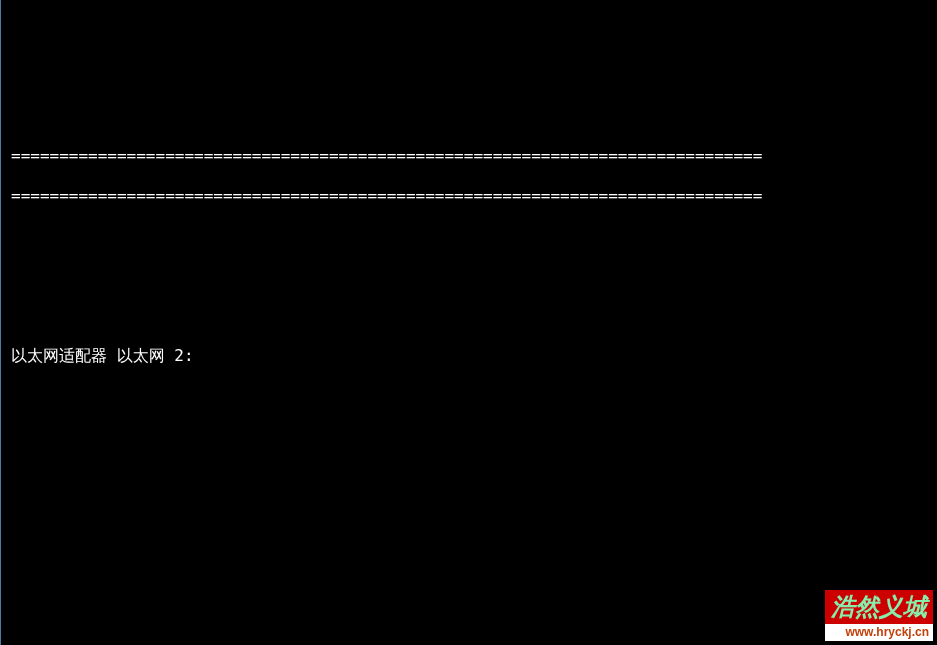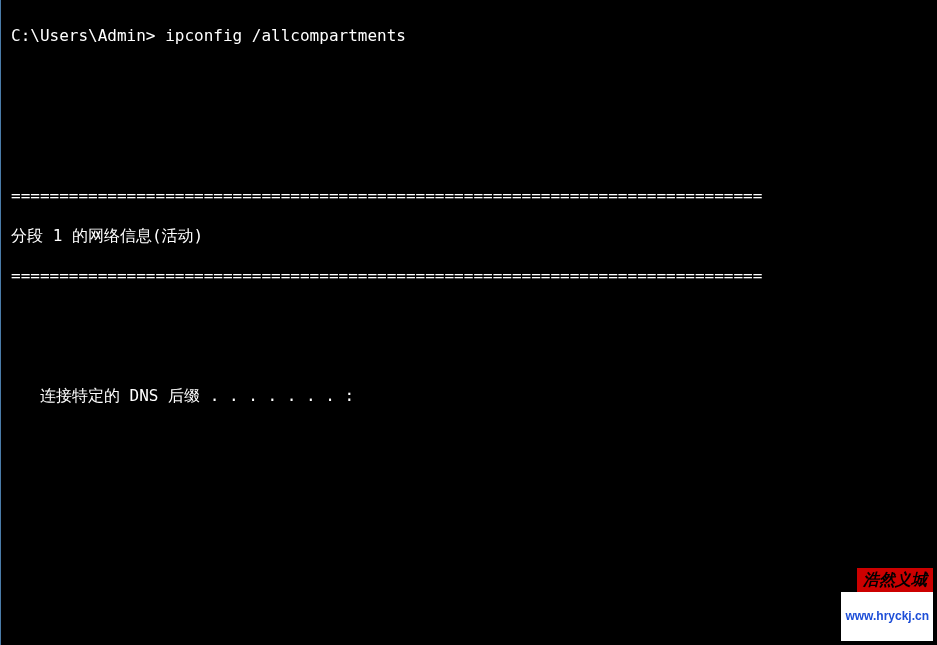--- a/index.html
+++ b/index.html
@@ -22,51 +22,49 @@
   .line { display: block; min-height: 1.25em; }
   .watermark {
     position: absolute;
     right: 4px;
     bottom: 4px;
     text-align: right;
     font-family: sans-serif;
   }
   .watermark .wm-top {
     background: #c00;
-    color: #000000;
+    color: #86efac;
     font-weight: bold;
     padding: 2px 6px;
-    font-size: 16px;
+    font-size: 24px;
     display: inline-block;
     font-style: italic;
   }
   .watermark .wm-bottom {
-    color: #1d4ed8;
+    color: #c2410c;
     font-size: 12px;
     font-weight: bold;
     background: #fff;
-    padding: 17px 4px;
+    padding: 1px 4px;
     display: block;
   }
 </style>
 </head>
 <body>
 
 <div class="terminal">
-<span class="line"><span>C:\Users\Admin&gt; </span><span>ipconfig /allcompartments</span></span>
 <span class="line"></span>
 <span class="line"></span>
 <span class="line"></span>
 <span class="line">==============================================================================</span>
-<span class="line">分段 1 的网络信息(活动)</span>
 <span class="line">==============================================================================</span>
 <span class="line"></span>
 <span class="line"></span>
-<span class="line">   连接特定的 DNS 后缀 . . . . . . . :</span>
 <span class="line"></span>
+<span class="line">以太网适配器 以太网 2:</span>
 <span class="line"></span>
 
 
 
 
 
 
 
 
 

